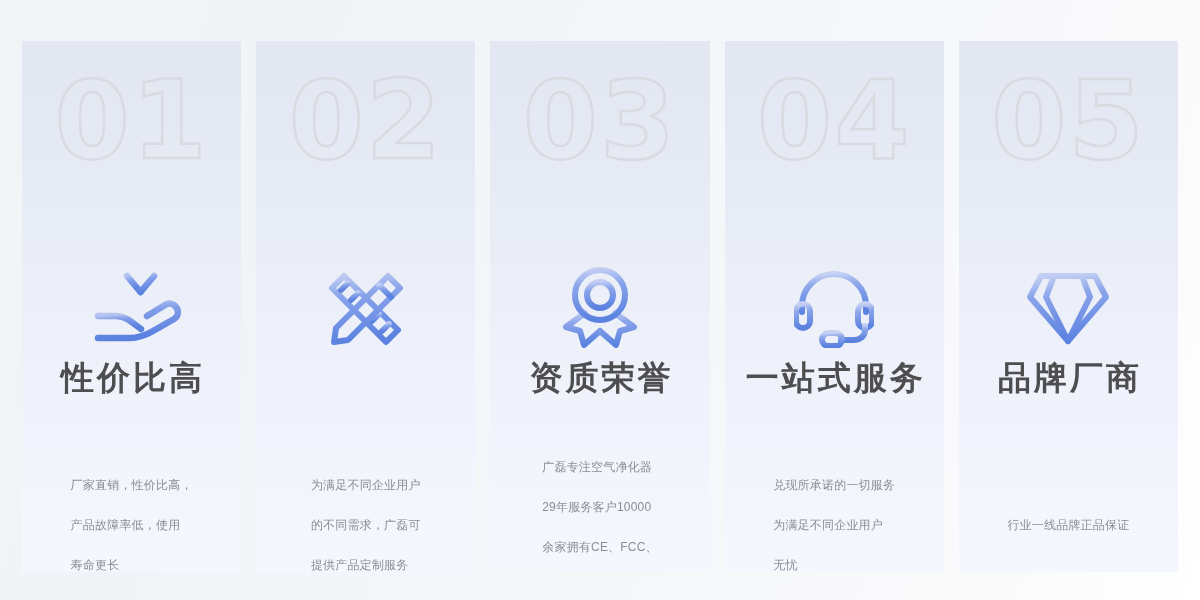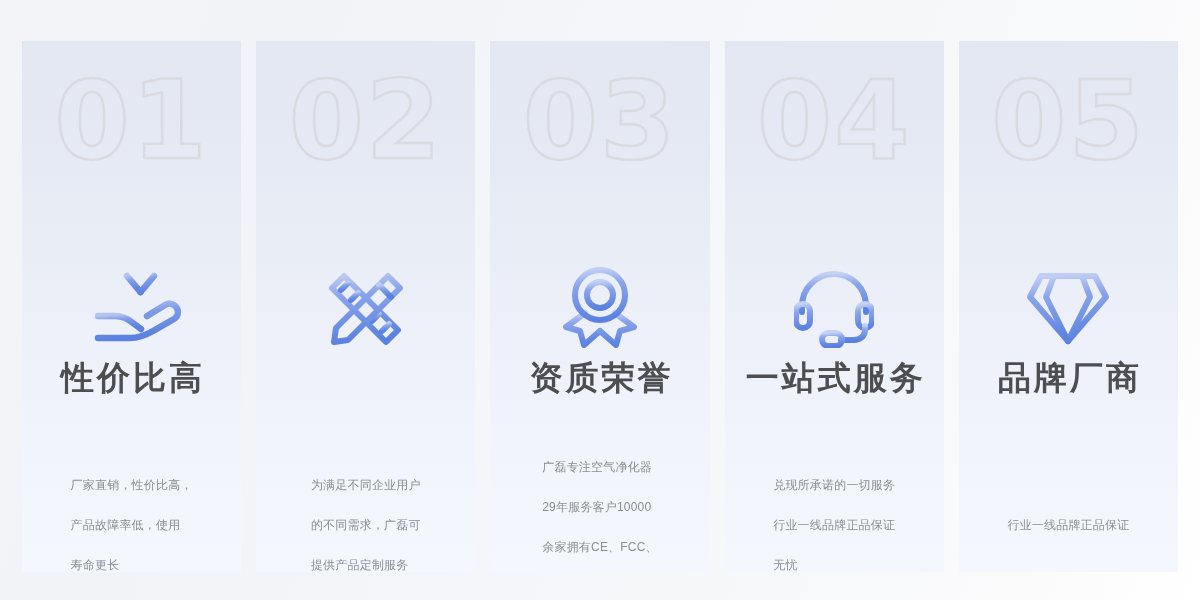--- a/index.html
+++ b/index.html
@@ -234,21 +234,21 @@
 
             <path d="M71 58 V62 C71 68 66 72 60 72 H47"></path>
 
             <rect x="28" y="65" width="20" height="13" rx="6.5"></rect>
             <path d="M35 71.5 H41"></path>
           </g>
         </svg>
       </div>
       <div class="card-title">一站式服务</div>
       <div class="card-desc">兑现所承诺的一切服务
-行业一线品牌正品保证
+为满足不同企业用户
 无忧</div>
     </div>
 
     <div class="card">
       <div class="card-number">05</div>
       <div class="card-icon">
         <svg width="84" height="76" viewBox="0 0 84 76" fill="none" xmlns="http://www.w3.org/2000/svg">
           <defs>
             <linearGradient id="g5" x1="0.3" y1="0" x2="0.4" y2="1">
               <stop offset="0" stop-color="#c2cef3"></stop>

